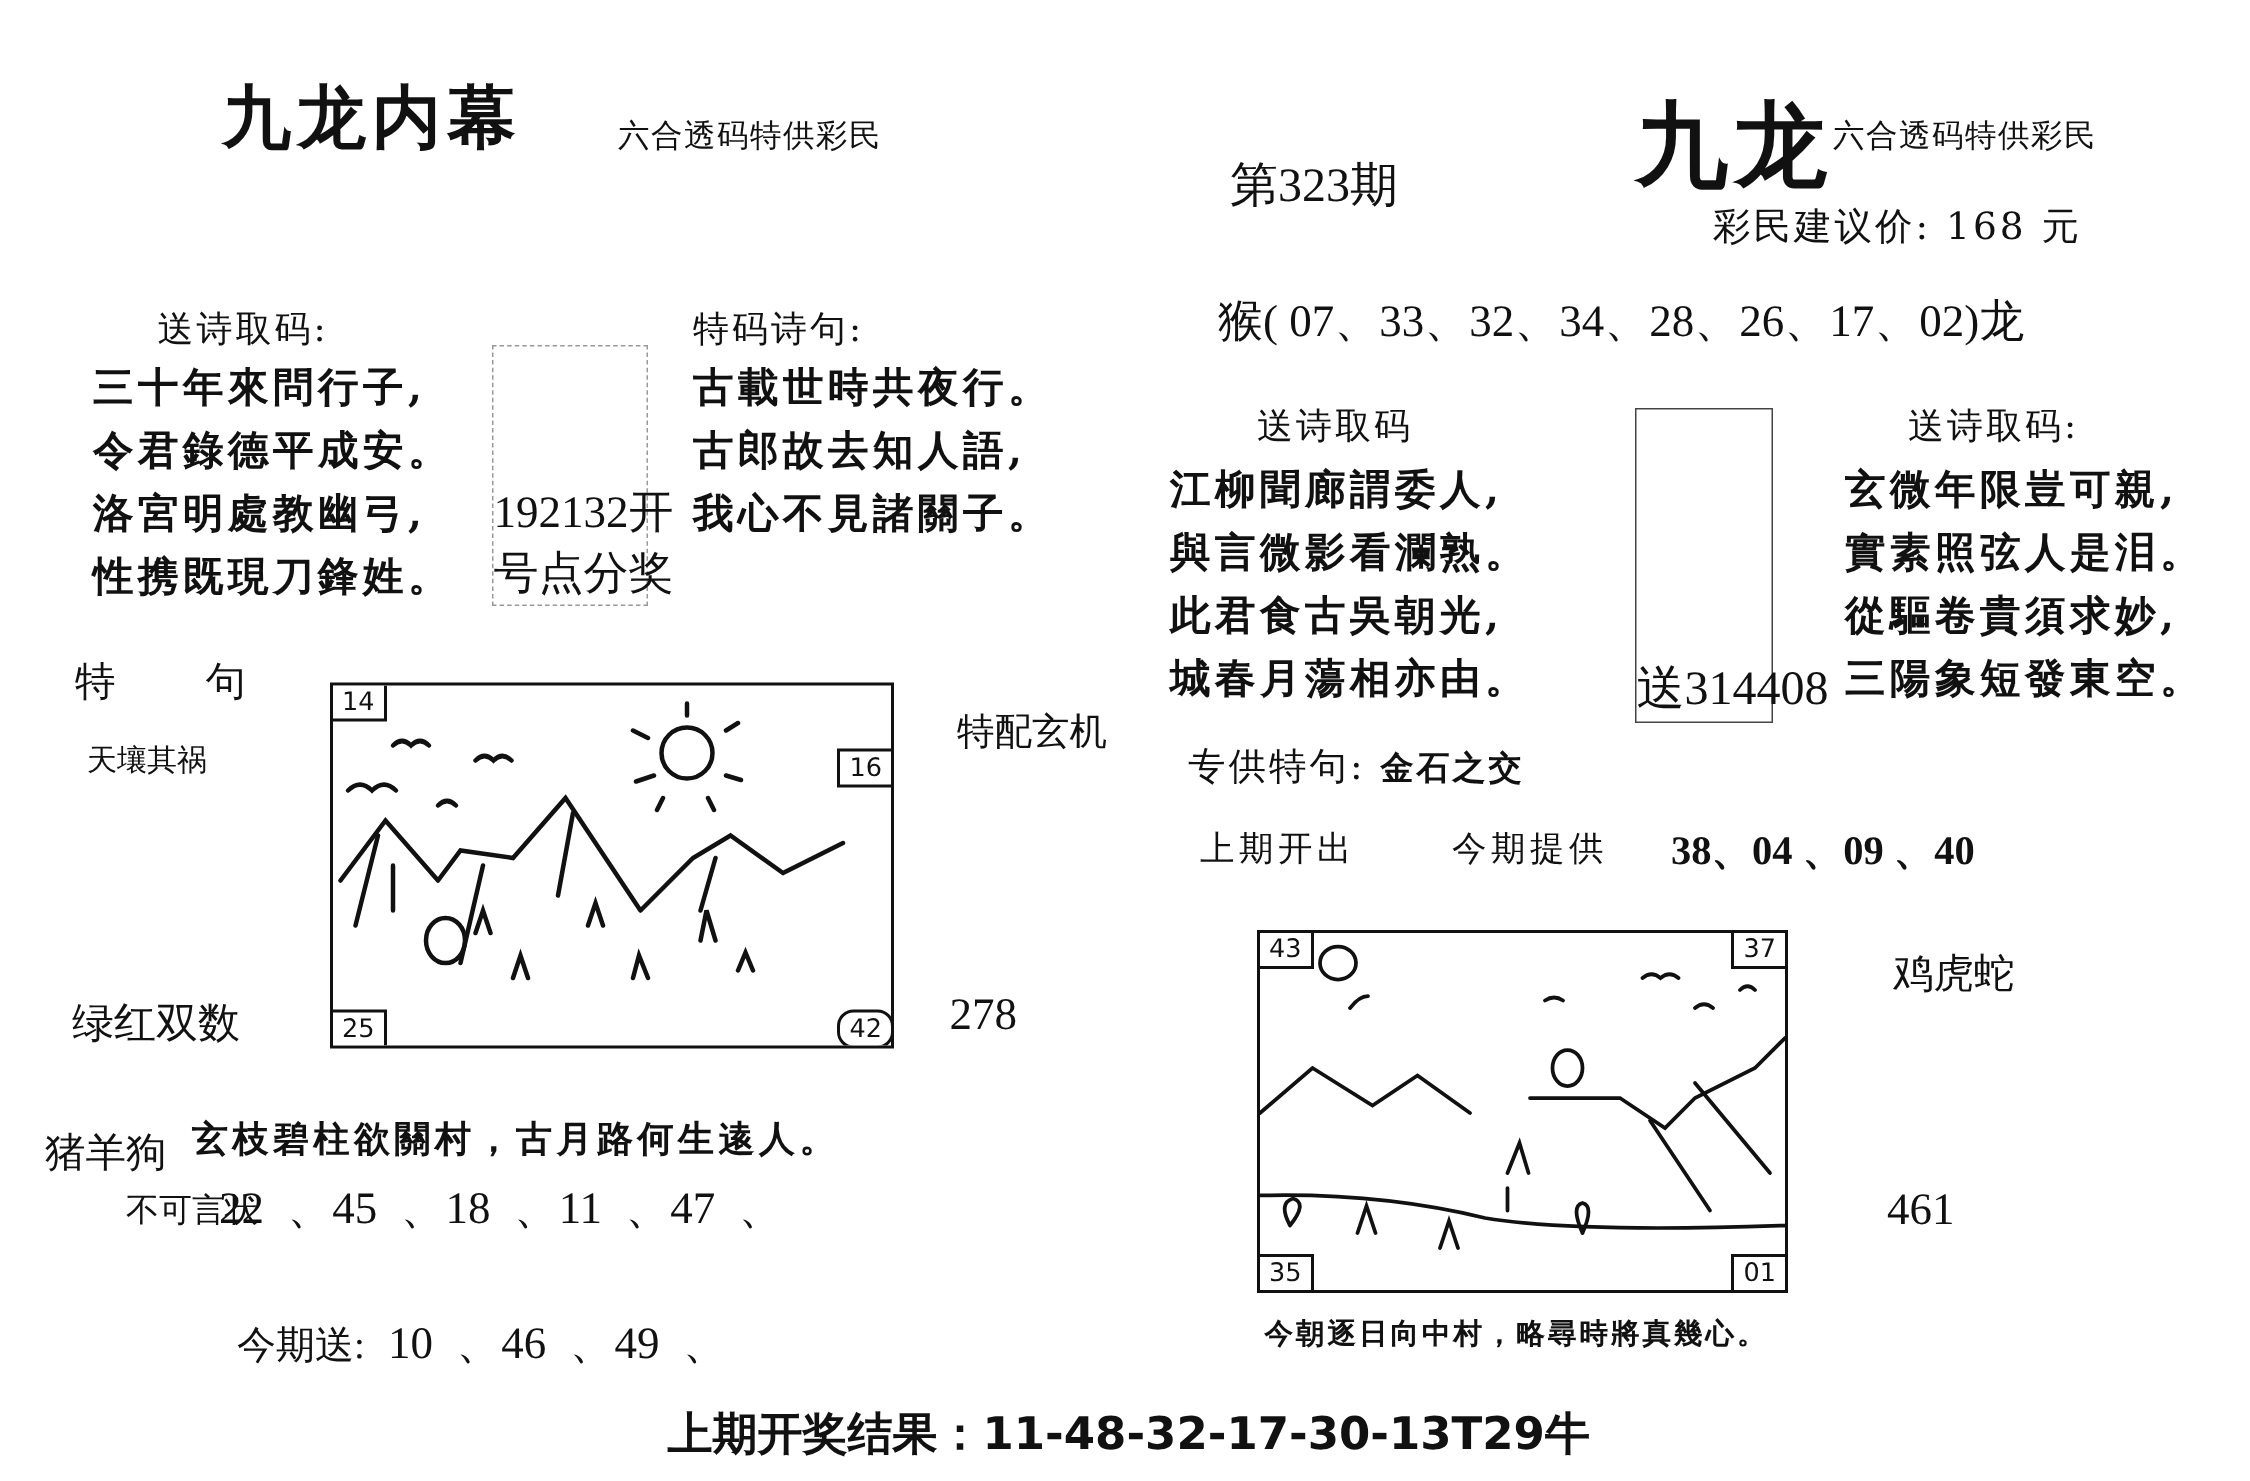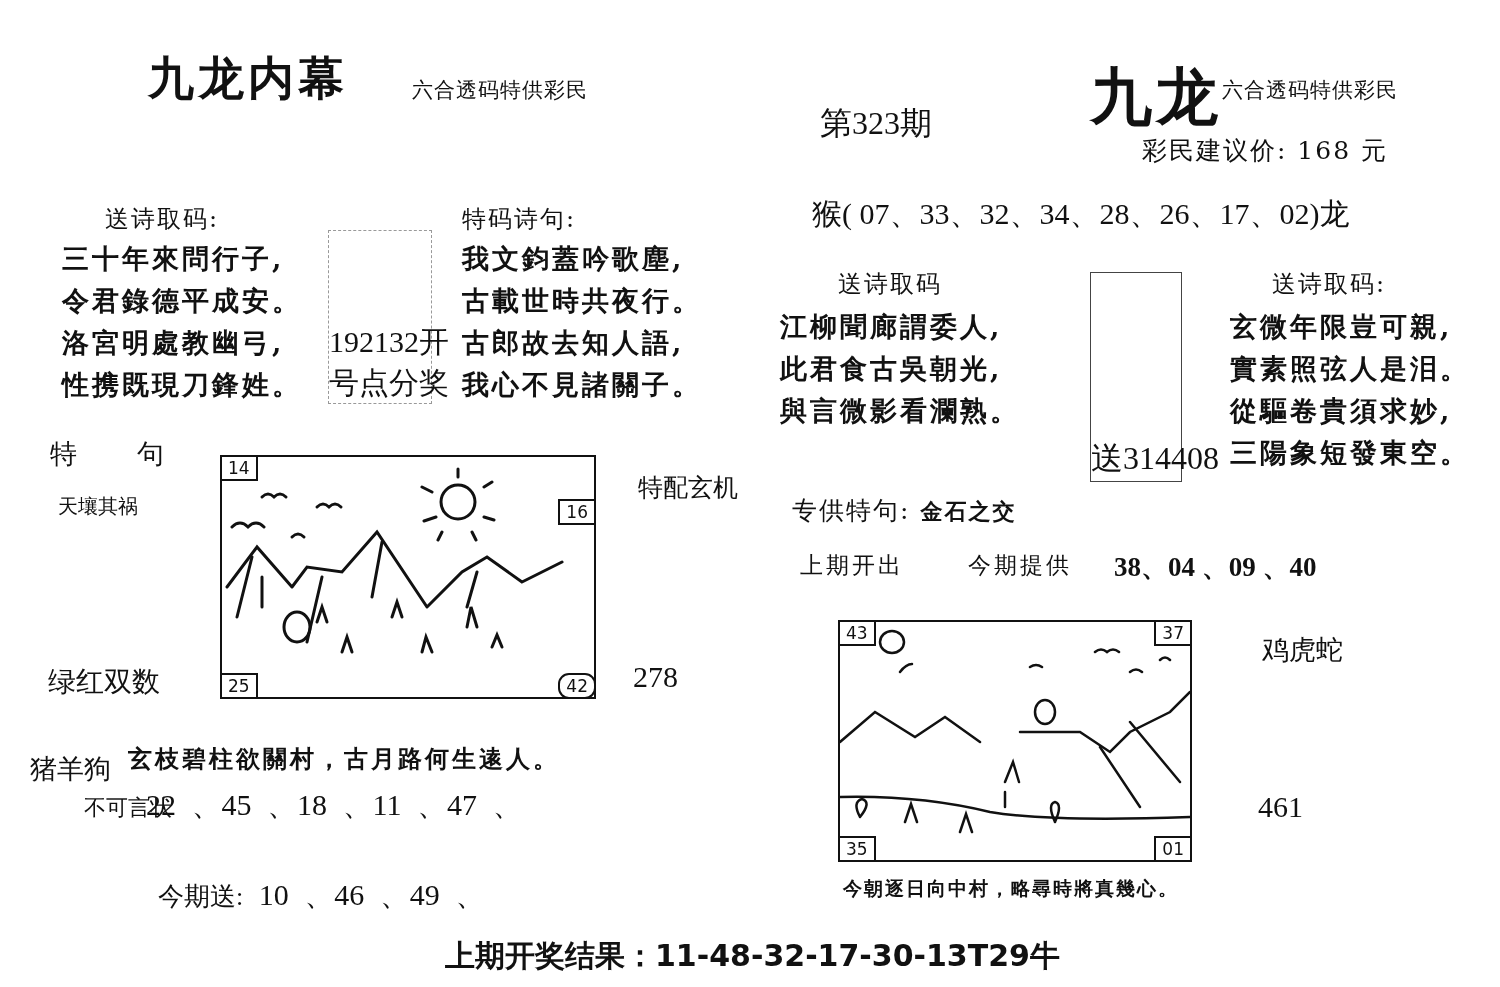--- a/index.html
+++ b/index.html
@@ -38,21 +38,20 @@
 
 <div class="abs box-dashed vert num" style="left:328px;top:230px;width:104px;height:174px;font-size:30px;line-height:41px;padding-top:6px;box-sizing:border-box;">
   <div>19号</div>
   <div>21点</div>
   <div>32分</div>
   <div>开奖</div>
 </div>
 
 <div class="abs label" style="left:462px;top:203px;">特码诗句:</div>
 <div class="abs poem" style="left:462px;top:238px;">
-  <div>我文鈞蓋吟歌塵,</div>
   <div>古載世時共夜行。</div>
   <div>古郎故去知人語,</div>
   <div>我心不見諸關子。</div>
 </div>
 
 <div class="abs label" style="left:50px;top:436px;font-size:27px;white-space:pre;">特　　句</div>
 <div class="abs" style="left:58px;top:493px;font-size:20px;">天壤其祸</div>
 
 <div class="frame" style="left:220px;top:455px;width:372px;height:240px;">
   <svg width="372" height="240" viewBox="0 0 372 240">
@@ -110,22 +109,23 @@
 <div class="abs" style="left:1142px;top:134px;font-size:25px;letter-spacing:2px;">彩民建议价: 168 元</div>
 
 <div class="abs num" style="left:812px;top:194px;font-size:30px;">
   <span>猴</span>(
   <span>07</span>、<span>33</span>、<span>32</span>、<span>34</span>、<span>28</span>、<span>26</span>、<span>17</span>、<span>02</span>)<span>龙</span>
 </div>
 
 <div class="abs label" style="left:838px;top:268px;">送诗取码</div>
 <div class="abs poem" style="left:780px;top:306px;">
   <div>江柳聞廊謂委人,</div>
+  <div>與言微影看瀾熟。</div>
   <div>此君食古吳朝光,</div>
-  <div>與言微影看瀾熟。</div>
+  <div>城春月蕩相亦由。</div>
 </div>
 
 <div class="abs box-solid vert num" style="left:1090px;top:272px;width:92px;height:210px;font-size:32px;line-height:46px;padding-top:14px;box-sizing:border-box;">
   <div>送</div>
   <div>31</div>
   <div>44</div>
   <div>08</div>
 </div>
 
 <div class="abs label" style="left:1272px;top:268px;">送诗取码:</div>

